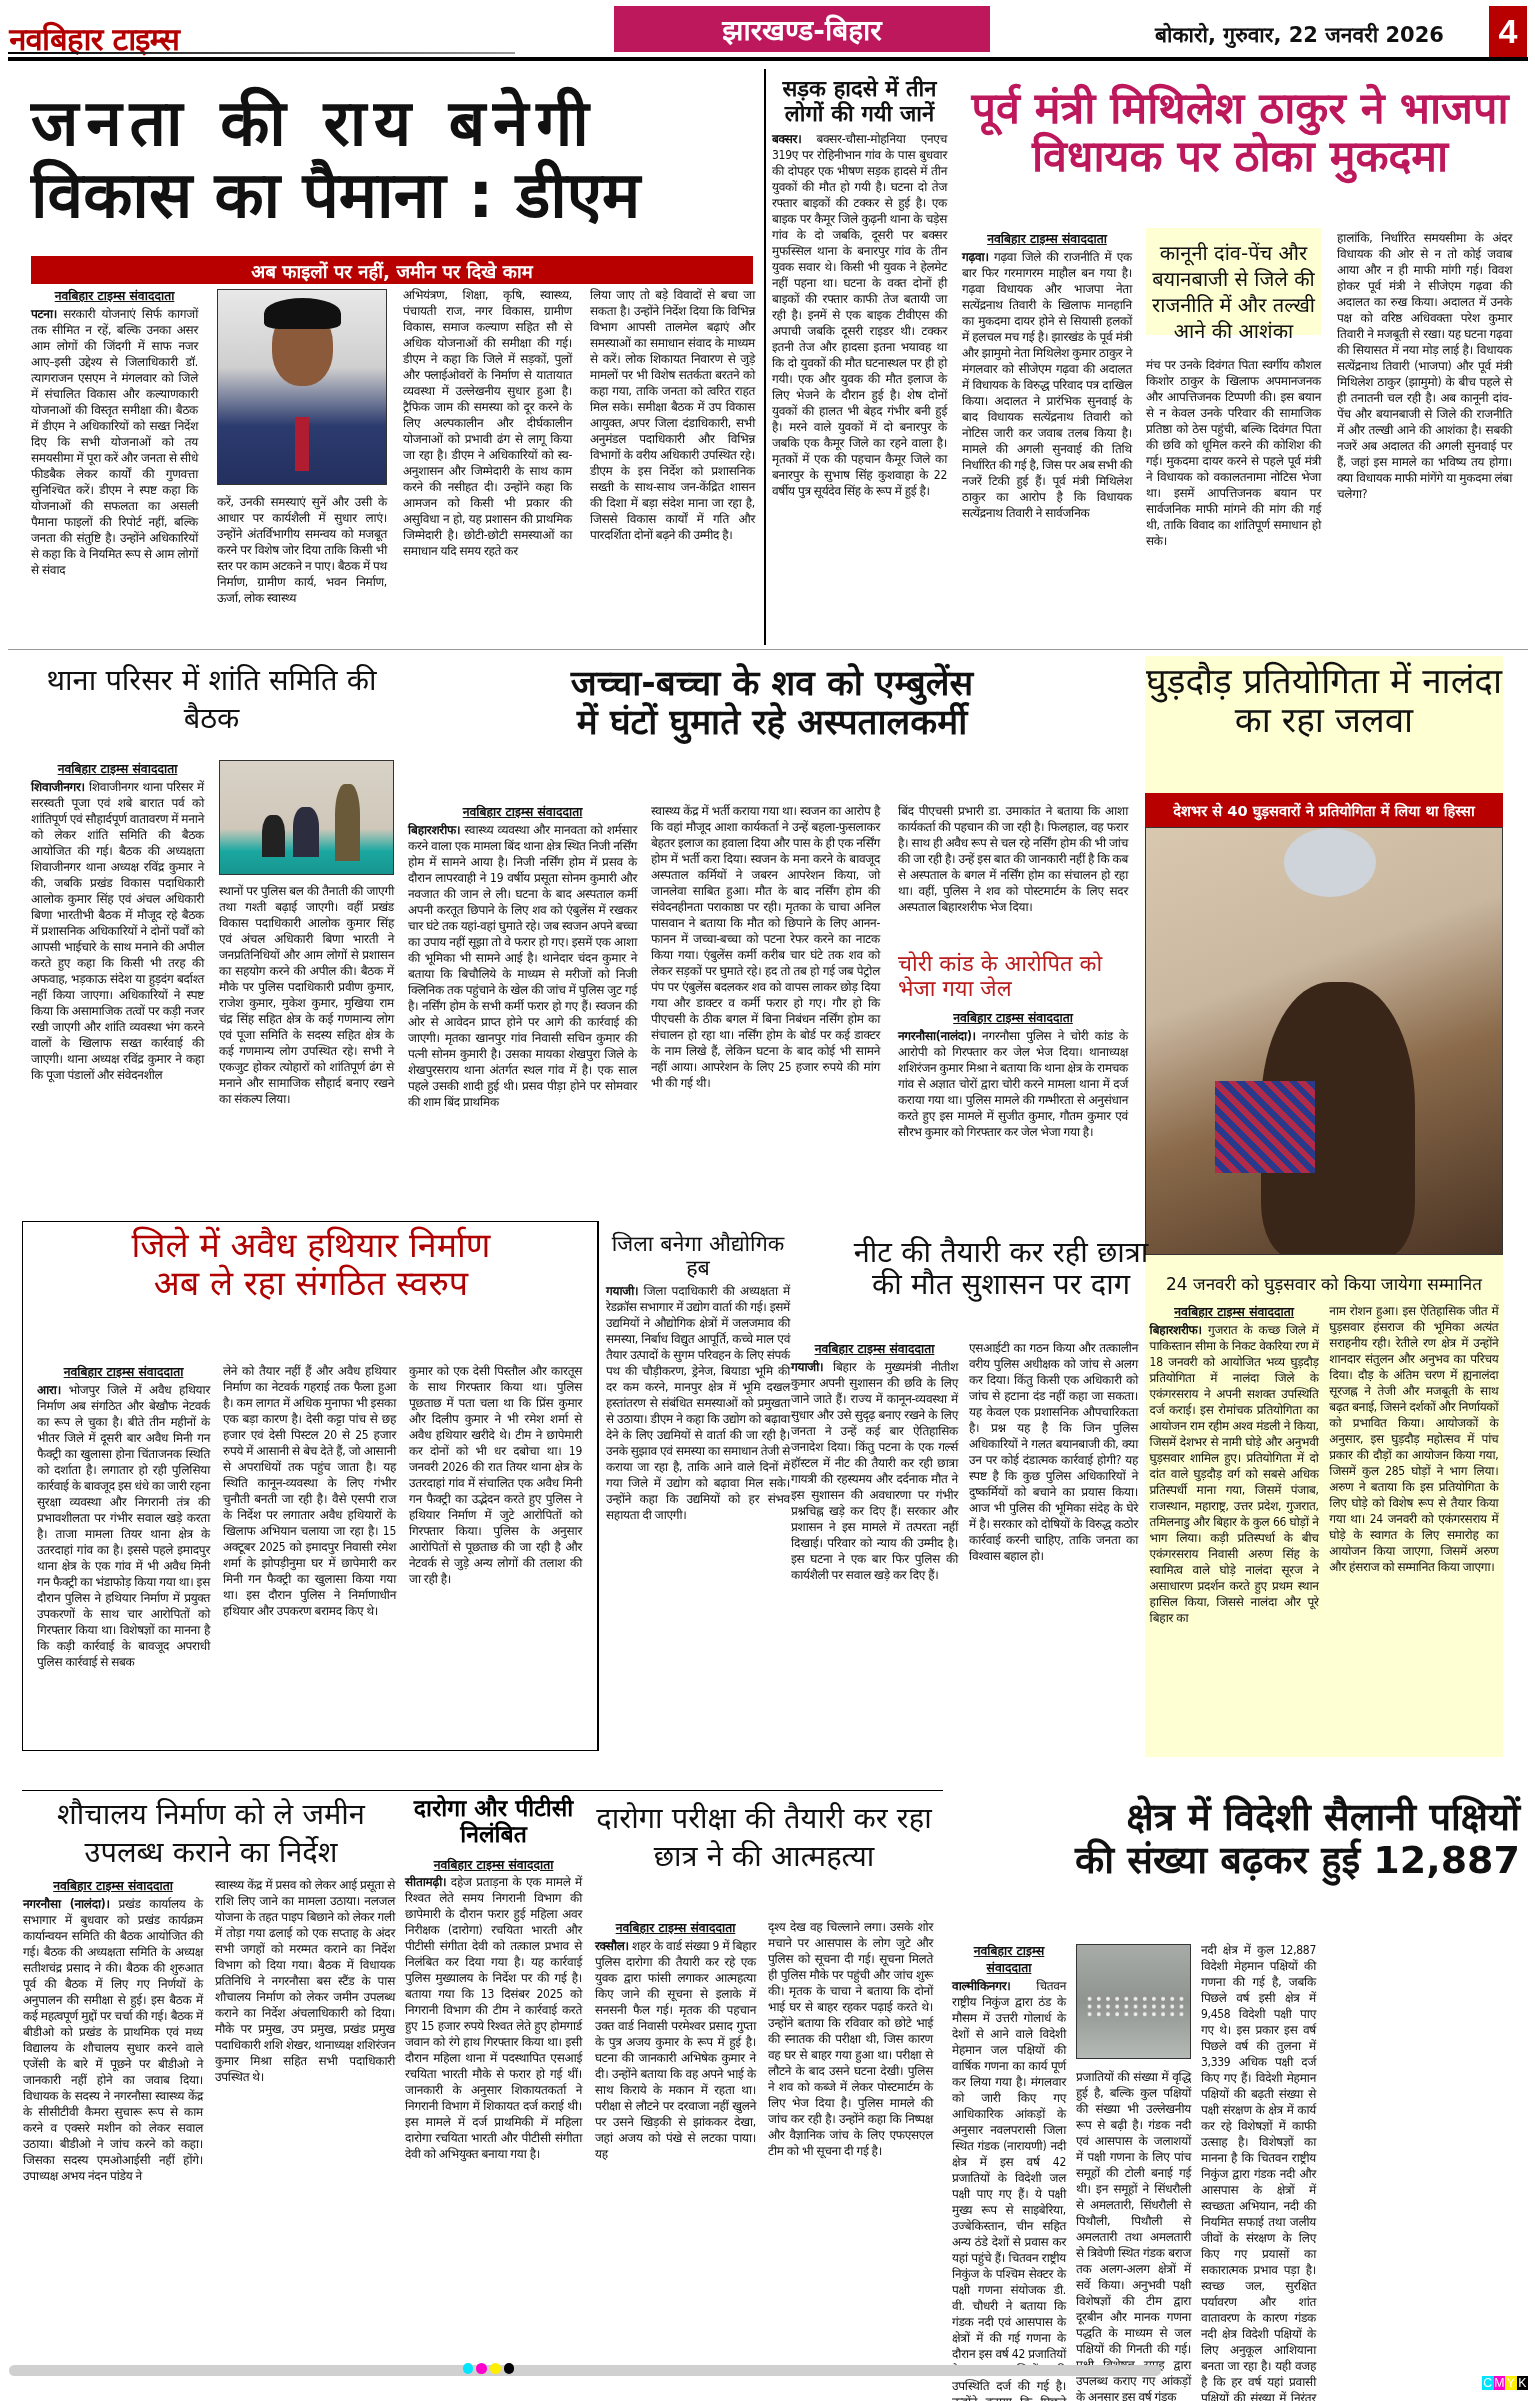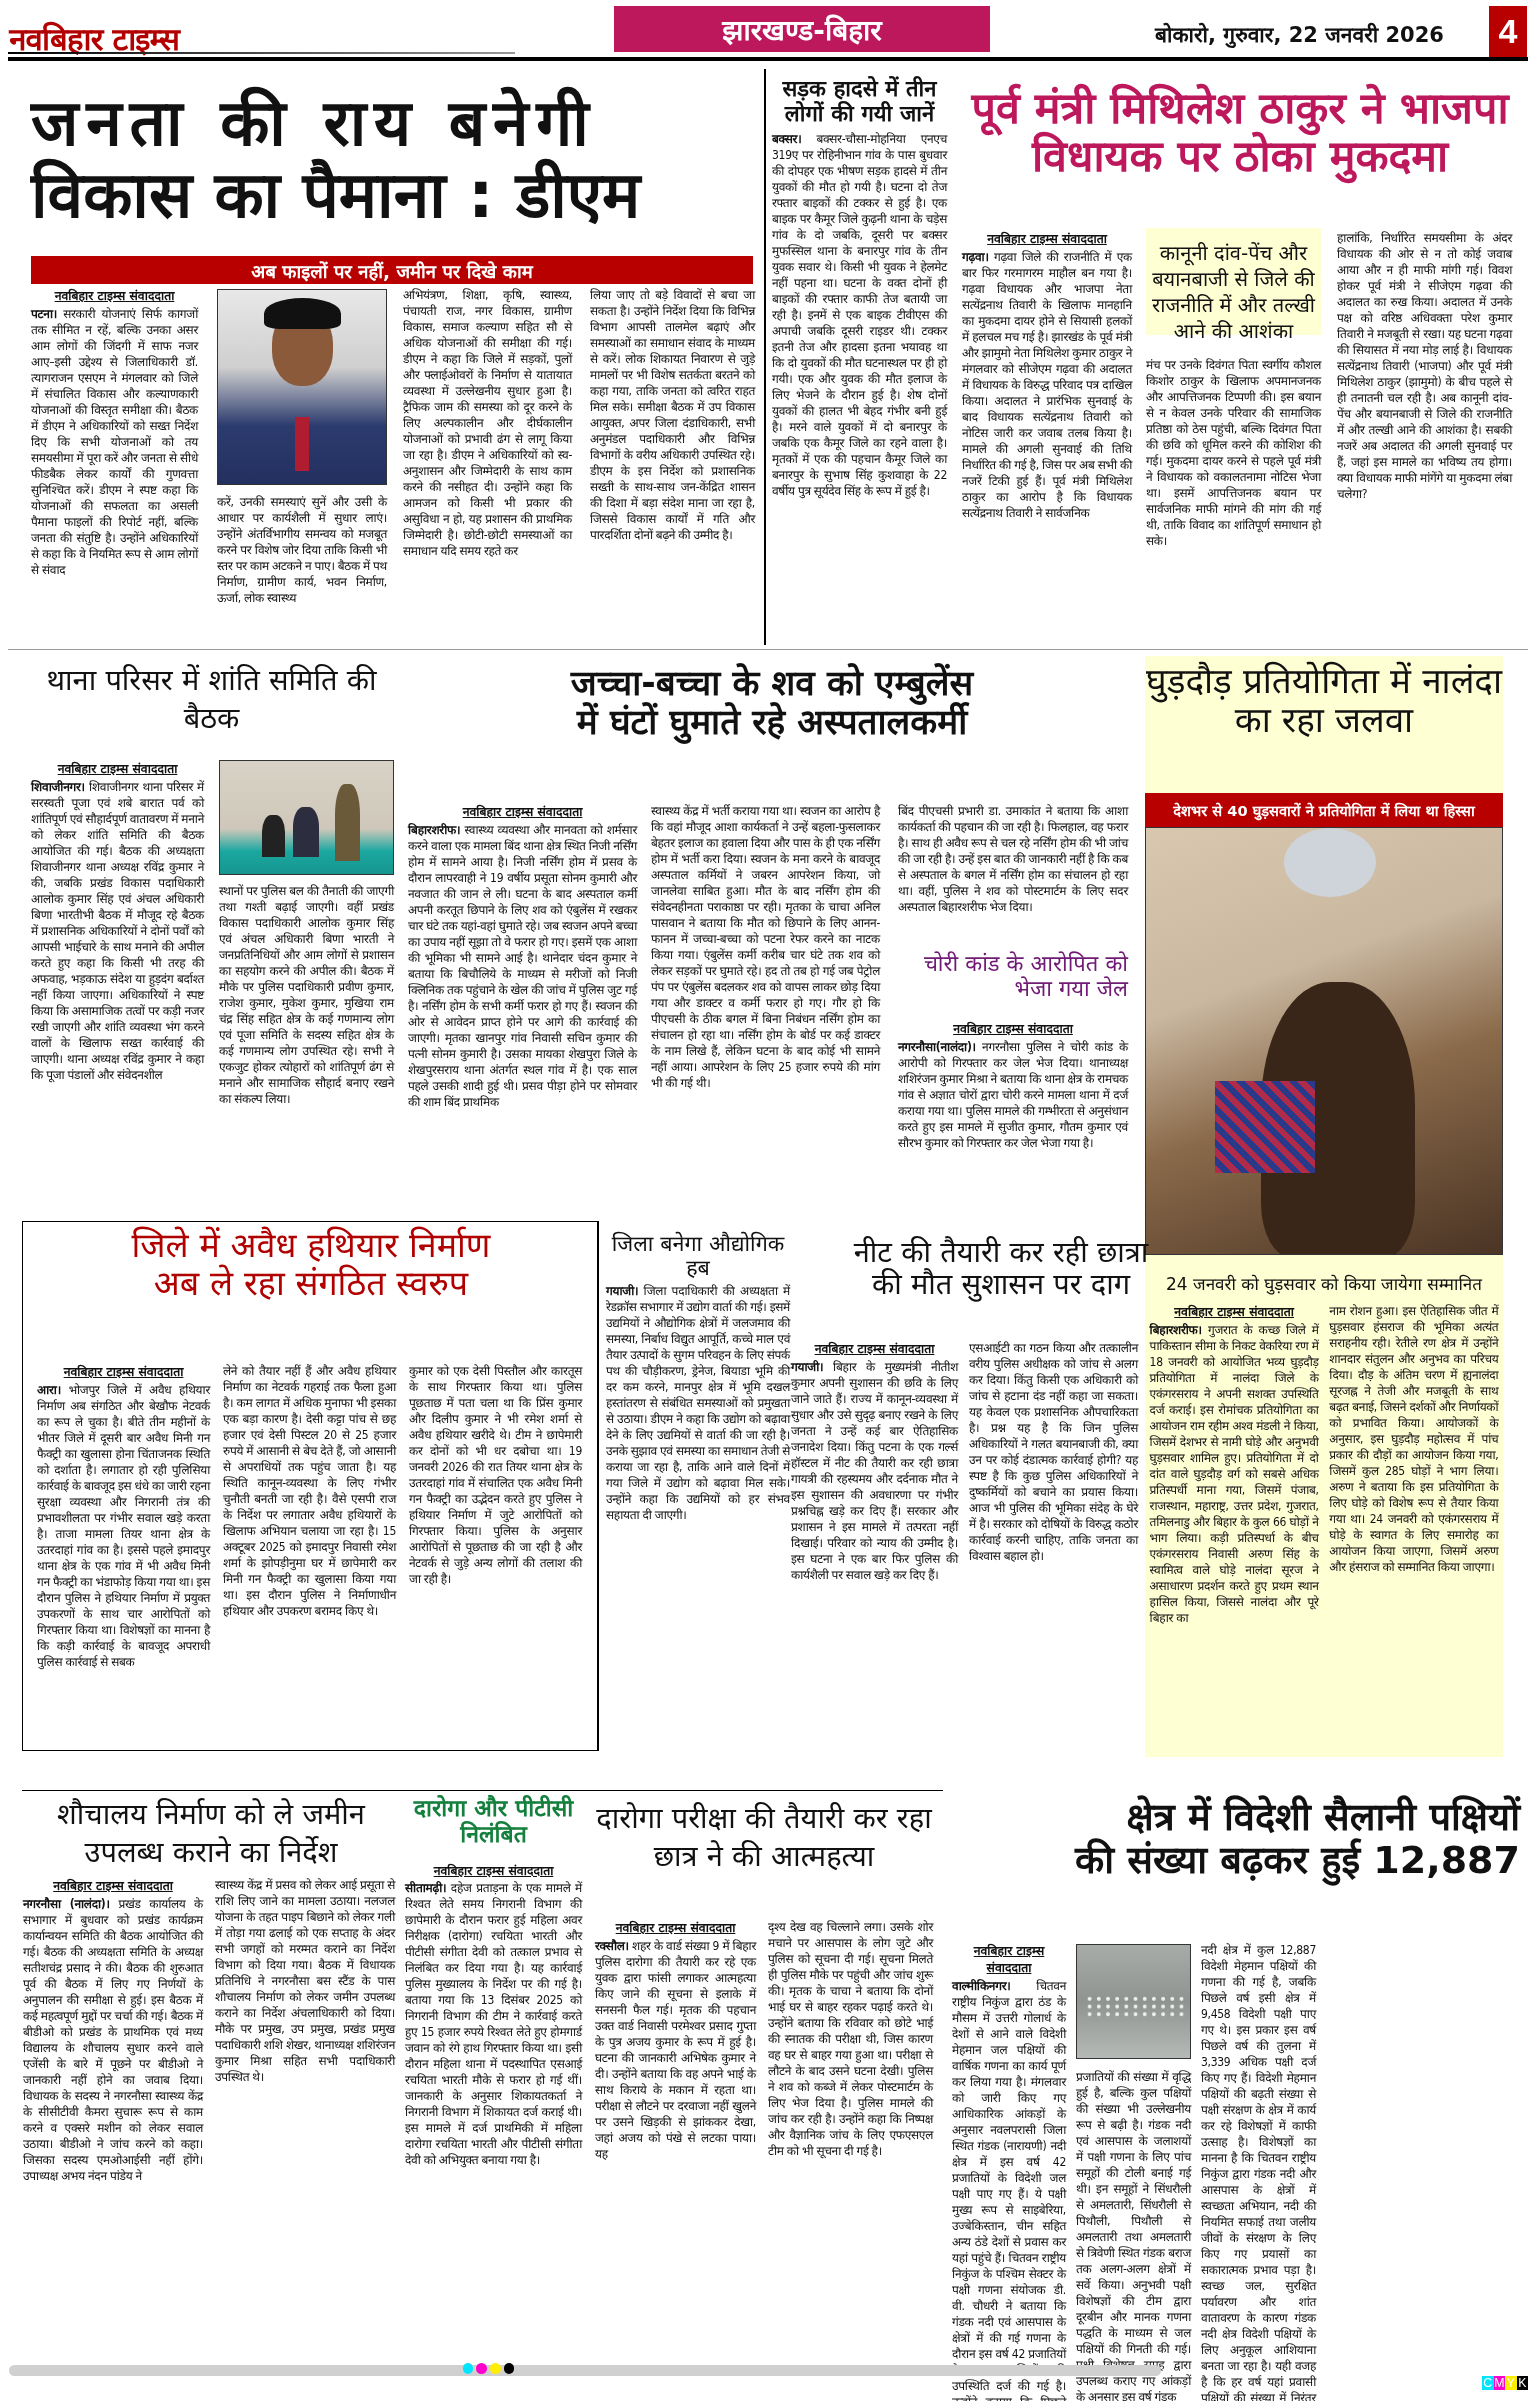--- a/index.html
+++ b/index.html
@@ -90,21 +90,21 @@
   <div>में घंटों घुमाते रहे अस्पतालकर्मी</div>
 </div>
 <div class="abs" style="left:408px;top:803px;width:229px">
   <div class="byline">नवबिहार टाइम्स संवाददाता</div>
   <div class="body"><span class="place">बिहारशरीफ।</span> <span>स्वास्थ्य व्यवस्था और मानवता को शर्मसार करने वाला एक मामला बिंद थाना क्षेत्र स्थित निजी नर्सिंग होम में सामने आया है। निजी नर्सिंग होम में प्रसव के दौरान लापरवाही ने 19 वर्षीय प्रसूता सोनम कुमारी और नवजात की जान ले ली। घटना के बाद अस्पताल कर्मी अपनी करतूत छिपाने के लिए शव को एंबुलेंस में रखकर चार घंटे तक यहां-वहां घुमाते रहे। जब स्वजन अपने बच्चा का उपाय नहीं सूझा तो वे फरार हो गए। इसमें एक आशा की भूमिका भी सामने आई है। थानेदार चंदन कुमार ने बताया कि बिचौलिये के माध्यम से मरीजों को निजी क्लिनिक तक पहुंचाने के खेल की जांच में पुलिस जुट गई है। नर्सिंग होम के सभी कर्मी फरार हो गए हैं। स्वजन की ओर से आवेदन प्राप्त होने पर आगे की कार्रवाई की जाएगी। मृतका खानपुर गांव निवासी सचिन कुमार की पत्नी सोनम कुमारी है। उसका मायका शेखपुरा जिले के शेखपुरसराय थाना अंतर्गत स्थल गांव में है। एक साल पहले उसकी शादी हुई थी। प्रसव पीड़ा होने पर सोमवार की शाम बिंद प्राथमिक</span></div>
 </div>
 <div class="abs body" style="left:651px;top:803px;width:229px">स्वास्थ्य केंद्र में भर्ती कराया गया था। स्वजन का आरोप है कि वहां मौजूद आशा कार्यकर्ता ने उन्हें बहला-फुसलाकर बेहतर इलाज का हवाला दिया और पास के ही एक नर्सिंग होम में भर्ती करा दिया। स्वजन के मना करने के बावजूद अस्पताल कर्मियों ने जबरन आपरेशन किया, जो जानलेवा साबित हुआ। मौत के बाद नर्सिंग होम की संवेदनहीनता पराकाष्ठा पर रही। मृतका के चाचा अनिल पासवान ने बताया कि मौत को छिपाने के लिए आनन-फानन में जच्चा-बच्चा को पटना रेफर करने का नाटक किया गया। एंबुलेंस कर्मी करीब चार घंटे तक शव को लेकर सड़कों पर घुमाते रहे। हद तो तब हो गई जब पेट्रोल पंप पर एंबुलेंस बदलकर शव को वापस लाकर छोड़ दिया गया और डाक्टर व कर्मी फरार हो गए। गौर हो कि पीएचसी के ठीक बगल में बिना निबंधन नर्सिंग होम का संचालन हो रहा था। नर्सिंग होम के बोर्ड पर कई डाक्टर के नाम लिखे हैं, लेकिन घटना के बाद कोई भी सामने नहीं आया। आपरेशन के लिए 25 हजार रुपये की मांग भी की गई थी।</div>
 <div class="abs body" style="left:898px;top:803px;width:230px">बिंद पीएचसी प्रभारी डा. उमाकांत ने बताया कि आशा कार्यकर्ता की पहचान की जा रही है। फिलहाल, वह फरार है। साथ ही अवैध रूप से चल रहे नर्सिंग होम की भी जांच की जा रही है। उन्हें इस बात की जानकारी नहीं है कि कब से अस्पताल के बगल में नर्सिंग होम का संचालन हो रहा था। वहीं, पुलिस ने शव को पोस्टमार्टम के लिए सदर अस्पताल बिहारशरीफ भेज दिया।</div>
 
 <div class="abs" style="left:898px;top:952px;width:230px">
-  <div class="hl red" style="font-size:22px;text-align:right;font-weight:normal;color:#701a75;margin-bottom:19px">चोरी कांड के आरोपित को भेजा गया जेल</div>
+  <div class="hl red" style="font-size:22px;text-align:left;font-weight:normal;color:#b91c1c;margin-bottom:8px">चोरी कांड के आरोपित को भेजा गया जेल</div>
   <div class="byline">नवबिहार टाइम्स संवाददाता</div>
   <div class="body"><span class="place">नगरनौसा(नालंदा)।</span> <span>नगरनौसा पुलिस ने चोरी कांड के आरोपी को गिरफ्तार कर जेल भेज दिया। थानाध्यक्ष शशिरंजन कुमार मिश्रा ने बताया कि थाना क्षेत्र के रामचक गांव से अज्ञात चोरों द्वारा चोरी करने मामला थाना में दर्ज कराया गया था। पुलिस मामले की गम्भीरता से अनुसंधान करते हुए इस मामले में सुजीत कुमार, गौतम कुमार एवं सौरभ कुमार को गिरफ्तार कर जेल भेजा गया है।</span></div>
 </div>
 
 <div class="abs yellow hl" style="left:1145px;top:656px;width:358px;height:137px;font-size:35px;text-align:center;font-weight:normal;padding-top:6.1px">घुड़दौड़ प्रतियोगिता में नालंदा का रहा जलवा</div>
 <div class="abs redbar" style="left:1145px;top:793px;width:358px;height:34px;font-size:14.6px">देशभर से 40 घुड़सवारों ने प्रतियोगिता में लिया था हिस्सा</div>
 <div class="abs photo" style="left:1145px;top:827px;width:358px;height:428px;background:linear-gradient(160deg,#d9c8b0 0%,#c9b7a0 35%,#8a6a4a 60%,#4a3424 100%)">
   <div style="position:absolute;left:138px;top:0;width:92px;height:69px;border-radius:50%;background:#cfd4da"></div>
   <div style="position:absolute;left:115px;top:154px;width:154px;height:276px;border-radius:45% 45% 20% 20%;background:#3a2618"></div>
   <div style="position:absolute;left:69px;top:253px;width:100px;height:92px;background:repeating-linear-gradient(45deg,#b02a4a 0 6.1px,#2a3a8a 6.1px 12.3px)"></div>
@@ -151,21 +151,21 @@
 <div class="abs hsep" style="left:21.5px;top:1790px;width:921px;height:0.8px"></div>
 
 <div class="abs hl" style="left:23px;top:1796px;width:376px;font-size:29px;text-align:center;font-weight:normal;line-height:1.3">शौचालय निर्माण को ले जमीन उपलब्ध कराने का निर्देश</div>
 <div class="abs" style="left:23px;top:1877px;width:180px">
   <div class="byline">नवबिहार टाइम्स संवाददाता</div>
   <div class="body"><span class="place">नगरनौसा (नालंदा)।</span> <span>प्रखंड कार्यालय के सभागार में बुधवार को प्रखंड कार्यक्रम कार्यान्वयन समिति की बैठक आयोजित की गई। बैठक की अध्यक्षता समिति के अध्यक्ष सतीशचंद्र प्रसाद ने की। बैठक की शुरुआत पूर्व की बैठक में लिए गए निर्णयों के अनुपालन की समीक्षा से हुई। इस बैठक में कई महत्वपूर्ण मुद्दों पर चर्चा की गई। बैठक में बीडीओ को प्रखंड के प्राथमिक एवं मध्य विद्यालय के शौचालय सुधार करने वाले एजेंसी के बारे में पूछने पर बीडीओ ने जानकारी नहीं होने का जवाब दिया। विधायक के सदस्य ने नगरनौसा स्वास्थ्य केंद्र के सीसीटीवी कैमरा सुचारू रूप से काम करने व एक्सरे मशीन को लेकर सवाल उठाया। बीडीओ ने जांच करने को कहा। जिसका सदस्य एमओआईसी नहीं होंगे। उपाध्यक्ष अभय नंदन पांडेय ने</span></div>
 </div>
 <div class="abs body" style="left:215px;top:1877px;width:180px">स्वास्थ्य केंद्र में प्रसव को लेकर आई प्रसूता से राशि लिए जाने का मामला उठाया। नलजल योजना के तहत पाइप बिछाने को लेकर गली में तोड़ा गया ढलाई को एक सप्ताह के अंदर सभी जगहों को मरम्मत कराने का निर्देश विभाग को दिया गया। बैठक में विधायक प्रतिनिधि ने नगरनौसा बस स्टैंड के पास शौचालय निर्माण को लेकर जमीन उपलब्ध कराने का निर्देश अंचलाधिकारी को दिया। मौके पर प्रमुख, उप प्रमुख, प्रखंड प्रमुख पदाधिकारी शशि शेखर, थानाध्यक्ष शशिरंजन कुमार मिश्रा सहित सभी पदाधिकारी उपस्थित थे।</div>
 
 <div class="abs" style="left:405px;top:1796px;width:177px">
-  <div class="hl red" style="font-size:23px;text-align:center;color:#15803d;margin-bottom:14px">दारोगा और पीटीसी निलंबित</div>
+  <div class="hl red" style="font-size:23px;text-align:center;color:#000000;margin-bottom:8px">दारोगा और पीटीसी निलंबित</div>
   <div class="byline">नवबिहार टाइम्स संवाददाता</div>
   <div class="body"><span class="place">सीतामढ़ी।</span> <span>दहेज प्रताड़ना के एक मामले में रिश्वत लेते समय निगरानी विभाग की छापेमारी के दौरान फरार हुई महिला अवर निरीक्षक (दारोगा) रचयिता भारती और पीटीसी संगीता देवी को तत्काल प्रभाव से निलंबित कर दिया गया है। यह कार्रवाई पुलिस मुख्यालय के निर्देश पर की गई है। बताया गया कि 13 दिसंबर 2025 को निगरानी विभाग की टीम ने कार्रवाई करते हुए 15 हजार रुपये रिश्वत लेते हुए होमगार्ड जवान को रंगे हाथ गिरफ्तार किया था। इसी दौरान महिला थाना में पदस्थापित एसआई रचयिता भारती मौके से फरार हो गई थीं। जानकारी के अनुसार शिकायतकर्ता ने निगरानी विभाग में शिकायत दर्ज कराई थी। इस मामले में दर्ज प्राथमिकी में महिला दारोगा रचयिता भारती और पीटीसी संगीता देवी को अभियुक्त बनाया गया है।</span></div>
 </div>
 
 <div class="abs hl" style="left:595px;top:1800px;width:338px;font-size:29px;text-align:center;font-weight:normal;line-height:1.3">दारोगा परीक्षा की तैयारी कर रहा छात्र ने की आत्महत्या</div>
 <div class="abs" style="left:595px;top:1919px;width:161px">
   <div class="byline">नवबिहार टाइम्स संवाददाता</div>
   <div class="body"><span class="place">रक्सौल।</span> <span>शहर के वार्ड संख्या 9 में बिहार पुलिस दारोगा की तैयारी कर रहे एक युवक द्वारा फांसी लगाकर आत्महत्या किए जाने की सूचना से इलाके में सनसनी फैल गई। मृतक की पहचान उक्त वार्ड निवासी परमेश्वर प्रसाद गुप्ता के पुत्र अजय कुमार के रूप में हुई है। घटना की जानकारी अभिषेक कुमार ने दी। उन्होंने बताया कि वह अपने भाई के साथ किराये के मकान में रहता था। परीक्षा से लौटने पर दरवाजा नहीं खुलने पर उसने खिड़की से झांककर देखा, जहां अजय को पंखे से लटका पाया। यह</span></div>
 </div>
 <div class="abs body" style="left:768px;top:1919px;width:165px">दृश्य देख वह चिल्लाने लगा। उसके शोर मचाने पर आसपास के लोग जुटे और पुलिस को सूचना दी गई। सूचना मिलते ही पुलिस मौके पर पहुंची और जांच शुरू की। मृतक के चाचा ने बताया कि दोनों भाई घर से बाहर रहकर पढ़ाई करते थे। उन्होंने बताया कि रविवार को छोटे भाई की स्नातक की परीक्षा थी, जिस कारण वह घर से बाहर गया हुआ था। परीक्षा से लौटने के बाद उसने घटना देखी। पुलिस ने शव को कब्जे में लेकर पोस्टमार्टम के लिए भेज दिया है। पुलिस मामले की जांच कर रही है। उन्होंने कहा कि निष्पक्ष और वैज्ञानिक जांच के लिए एफएसएल टीम को भी सूचना दी गई है।</div>

